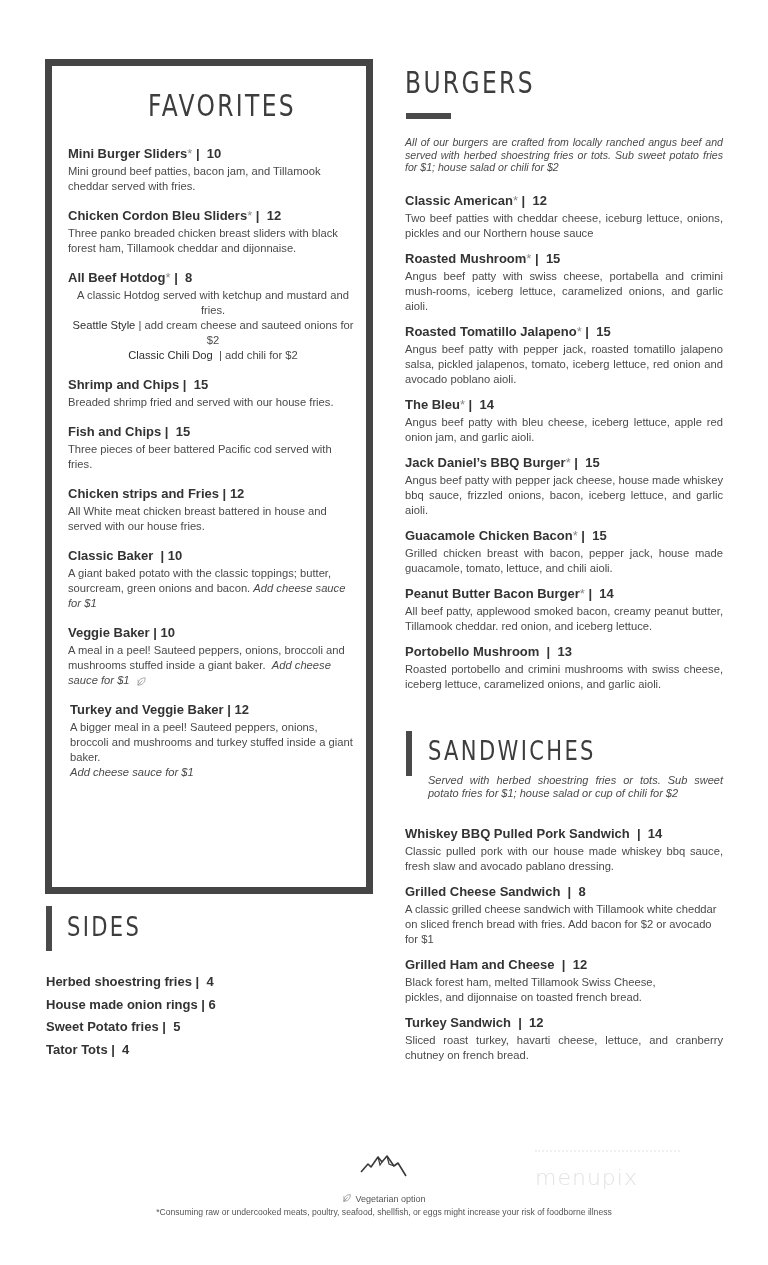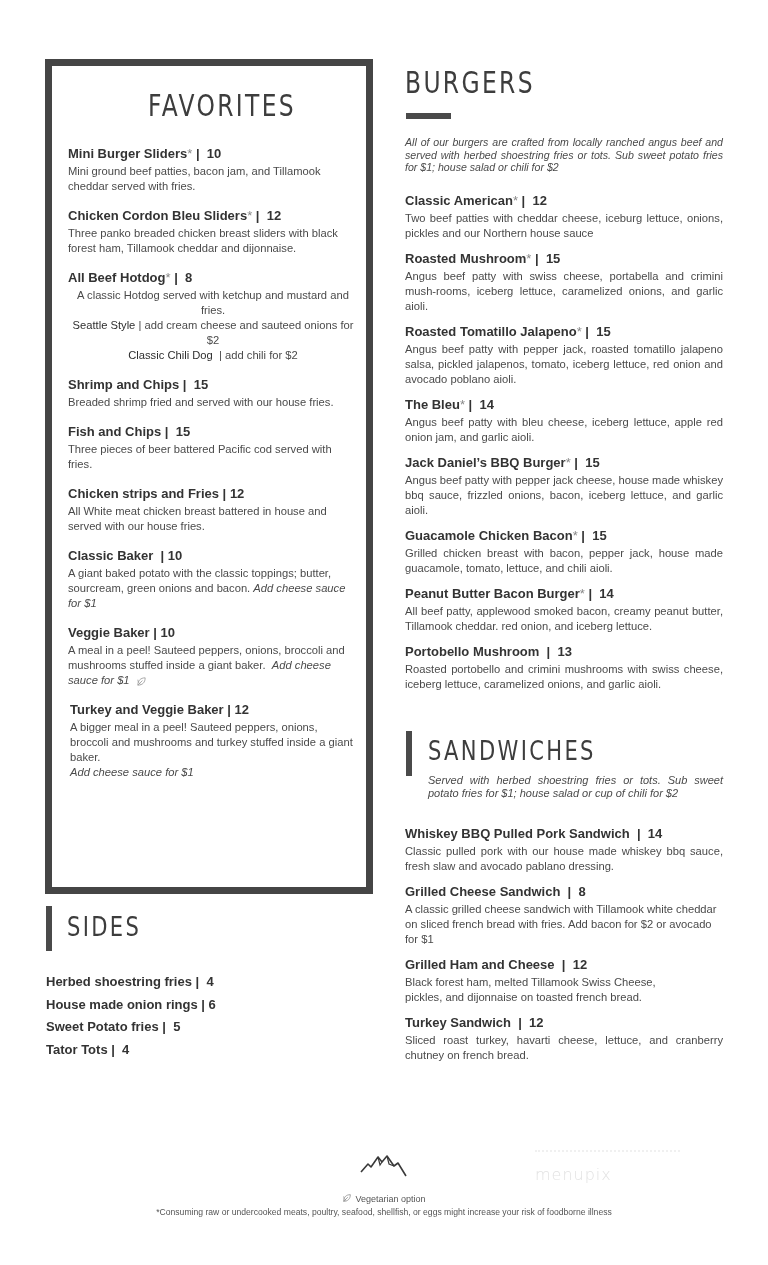--- a/index.html
+++ b/index.html
@@ -80,21 +80,21 @@
   .veg-note {
     position: absolute; left: 0; width: 768px; top: 1193px; text-align: center;
     font-family: "Liberation Sans", sans-serif; font-size: 9px; color: #555;
   }
   .disclaimer {
     position: absolute; left: 0; width: 768px; top: 1207px; text-align: center;
     font-family: "Liberation Sans", sans-serif; font-size: 8.6px; color: #555;
   }
   .watermark {
     position: absolute; left: 535px; top: 1165px;
-    font-family: "DejaVu Sans", sans-serif; font-weight: 200; font-size: 16px;
+    font-family: "DejaVu Sans", sans-serif; font-weight: 200; font-size: 22px;
     color: #e2e2e2; letter-spacing: 1px;
   }
   .watermark-top {
     position: absolute; left: 535px; top: 1150px; width: 145px; height: 4px;
     border-top: 2px dotted #f0f0f0;
   }
 </style>
 </head>
 <body>
 

